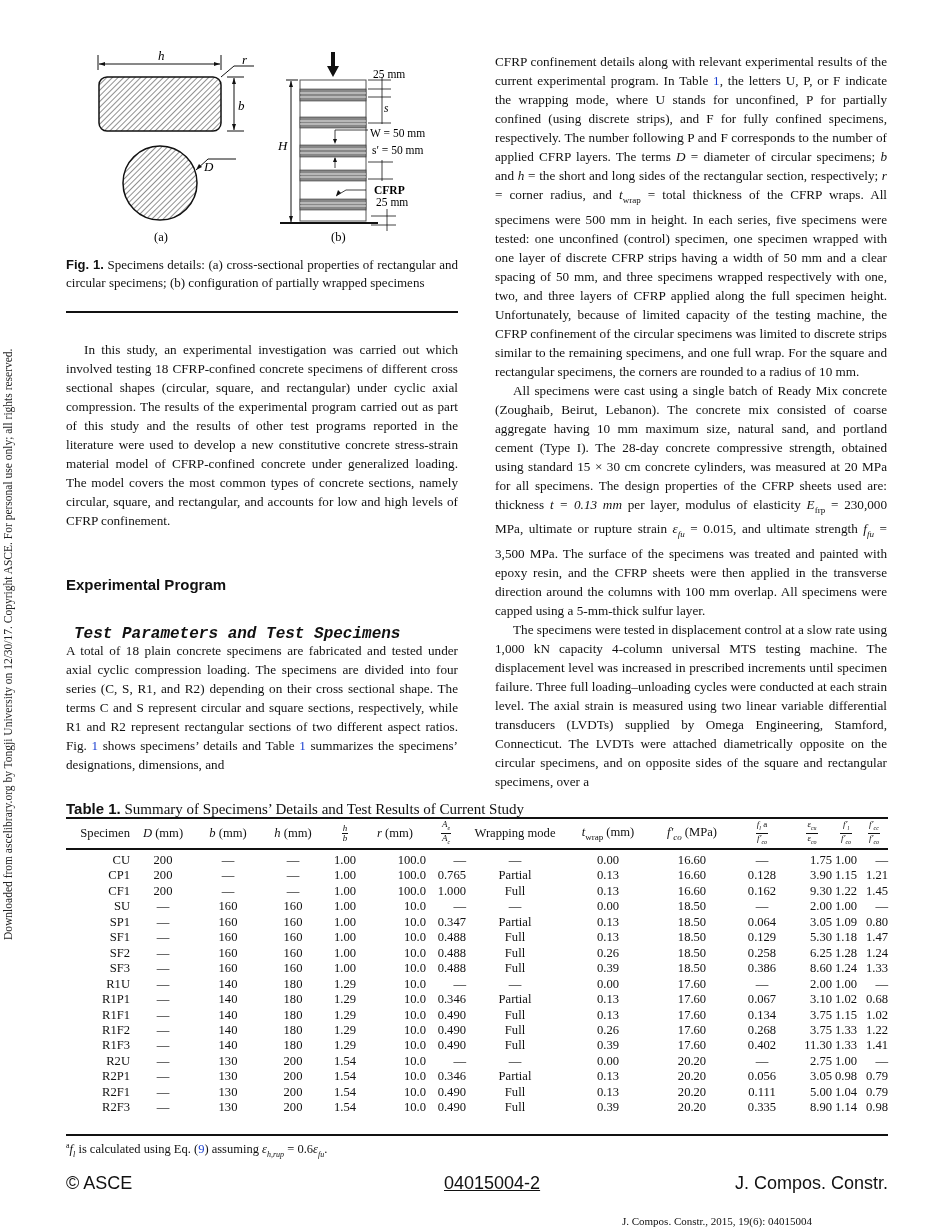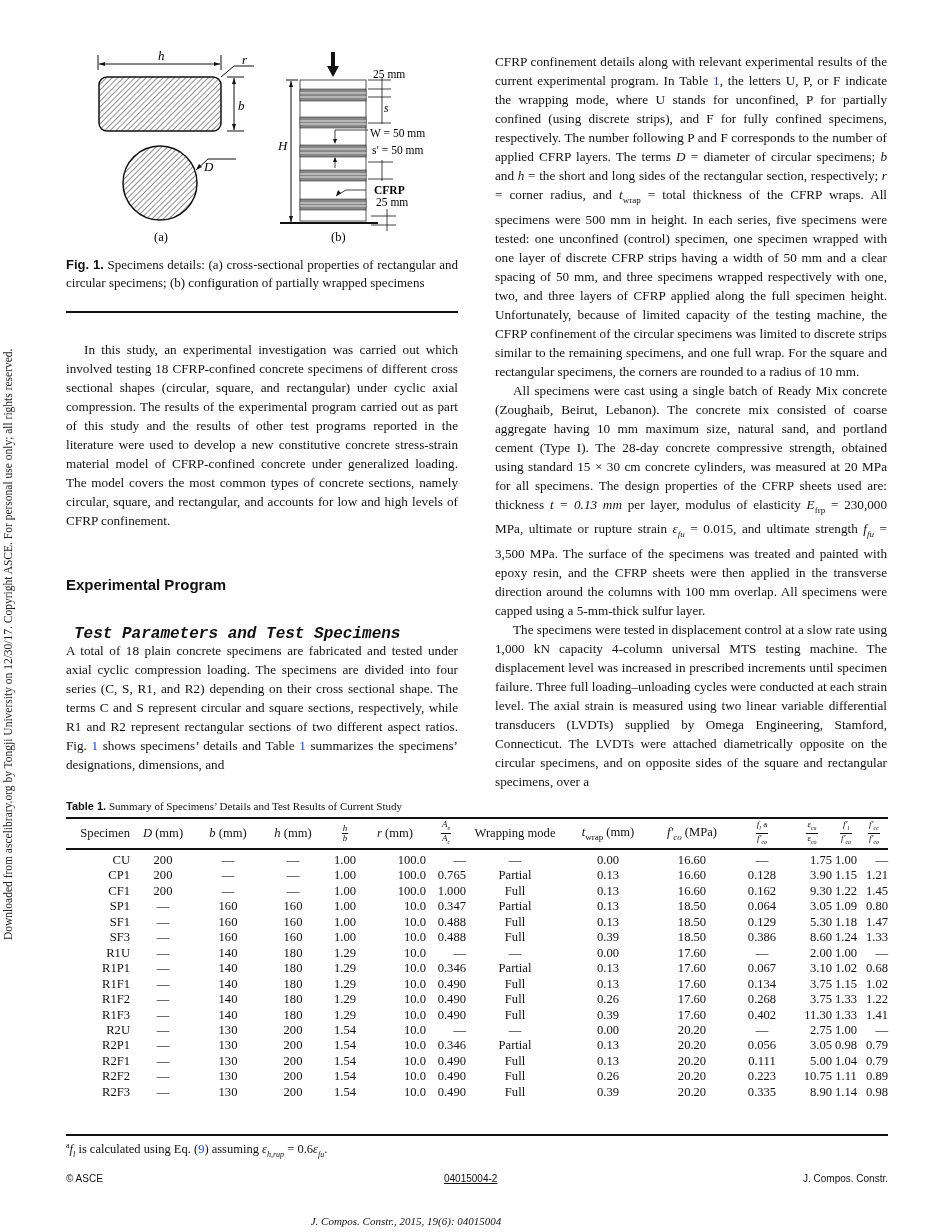--- a/index.html
+++ b/index.html
@@ -11,35 +11,35 @@
   .col { position:absolute; font-size:13.2px; line-height:19px; text-align:justify; }
   .col p { margin:0; }
   .indent { text-indent:18px; }
   .link { color:#1a3fd0; }
   .fig { position:absolute; left:66px; top:44px; width:392px; height:205px; }
   .fig-caption { position:absolute; left:66px; top:256px; width:392px; font-size:13px; line-height:17.5px; text-align:justify; }
   .fig-caption b { font-family:"Liberation Sans", sans-serif; font-weight:bold; }
   .rule { position:absolute; background:#111; }
   h2.sec { position:absolute; margin:0; font-family:"Liberation Sans", sans-serif; font-weight:bold; font-size:15px; }
   h3.subsec { position:absolute; margin:8px; font-family:Liberation Mono, monospace; font-weight:bold; font-style:italic; font-size:16px; }
-  .table-title { position:absolute; left:66px; top:800px; font-size:11px; white-space:nowrap; }
+  .table-title { position:absolute; left:66px; top:800px; font-size:15px; white-space:nowrap; }
   .table-title b { font-family:"Liberation Sans", sans-serif; }
   table.data { position:absolute; left:66px; top:818px; width:822px; border-collapse:collapse; font-size:12.6px; }
   table.data thead th { font-weight:normal; height:30px; padding:0; vertical-align:middle; }
   table.data tbody td { padding:0; height:15.45px; line-height:15.45px; }
   table.data tbody tr:first-child td { padding-top:3px; }
   .c { text-align:center; }
   .r { text-align:right; }
   .l { text-align:right; }
   .frac { display:inline-block; vertical-align:middle; text-align:center; font-size:9px; line-height:9px; font-style:italic; }
   .frac .num { display:block; border-bottom:0.8px solid #111; padding:0 1px; }
   .frac .den { display:block; padding:0 1px; }
   .footnote { position:absolute; left:66px; top:1141px; font-size:12.5px; }
-  .footer { position:absolute; top:1173px; font-family:"Liberation Sans", sans-serif; font-size:10px; }
-  .citation { position:absolute; top:1215px; left:0; width:812px; text-align:center; font-size:11px;font-style:italic; }
+  .footer { position:absolute; top:1173px; font-family:"Liberation Sans", sans-serif; font-size:18px; }
+  .citation { position:absolute; top:1215px; left:0; width:812px; text-align:right; font-size:11px; }
   i { font-style:italic; }
 </style>
 </head>
 <body>
 
 <div class="side-note serif">Downloaded from ascelibrary.org by Tongji University on 12/30/17. Copyright ASCE. For personal use only; all rights reserved.</div>
 
 <div class="fig">
   <svg width="392" height="205" viewBox="0 0 392 205">
     <defs>
@@ -234,20 +234,36 @@
         <td class="r">1.000</td>
         <td class="c">Full</td>
         <td class="c">0.13</td>
         <td class="c">16.60</td>
         <td class="c">0.162</td>
         <td class="r">9.30</td>
         <td class="c">1.22</td>
         <td class="r">1.45</td>
       </tr>
       <tr>
+        <td class="l">SU</td>
+        <td class="c">—</td>
+        <td class="c">160</td>
+        <td class="c">160</td>
+        <td class="c">1.00</td>
+        <td class="r">10.0</td>
+        <td class="r">—</td>
+        <td class="c">—</td>
+        <td class="c">0.00</td>
+        <td class="c">18.50</td>
+        <td class="c">—</td>
+        <td class="r">2.00</td>
+        <td class="c">1.00</td>
+        <td class="r">—</td>
+      </tr>
+      <tr>
         <td class="l">SP1</td>
         <td class="c">—</td>
         <td class="c">160</td>
         <td class="c">160</td>
         <td class="c">1.00</td>
         <td class="r">10.0</td>
         <td class="r">0.347</td>
         <td class="c">Partial</td>
         <td class="c">0.13</td>
         <td class="c">18.50</td>
@@ -264,20 +280,36 @@
         <td class="c">1.00</td>
         <td class="r">10.0</td>
         <td class="r">0.488</td>
         <td class="c">Full</td>
         <td class="c">0.13</td>
         <td class="c">18.50</td>
         <td class="c">0.129</td>
         <td class="r">5.30</td>
         <td class="c">1.18</td>
         <td class="r">1.47</td>
+      </tr>
+      <tr>
+        <td class="l">SF2</td>
+        <td class="c">—</td>
+        <td class="c">160</td>
+        <td class="c">160</td>
+        <td class="c">1.00</td>
+        <td class="r">10.0</td>
+        <td class="r">0.488</td>
+        <td class="c">Full</td>
+        <td class="c">0.26</td>
+        <td class="c">18.50</td>
+        <td class="c">0.258</td>
+        <td class="r">6.25</td>
+        <td class="c">1.28</td>
+        <td class="r">1.24</td>
       </tr>
       <tr>
         <td class="l">SF3</td>
         <td class="c">—</td>
         <td class="c">160</td>
         <td class="c">160</td>
         <td class="c">1.00</td>
         <td class="r">10.0</td>
         <td class="r">0.488</td>
         <td class="c">Full</td>
@@ -410,36 +442,20 @@
         <td class="r">0.490</td>
         <td class="c">Full</td>
         <td class="c">0.13</td>
         <td class="c">20.20</td>
         <td class="c">0.111</td>
         <td class="r">5.00</td>
         <td class="c">1.04</td>
         <td class="r">0.79</td>
       </tr>
       <tr>
-        <td class="l">R2F2</td>
-        <td class="c">—</td>
-        <td class="c">130</td>
-        <td class="c">200</td>
-        <td class="c">1.54</td>
-        <td class="r">10.0</td>
-        <td class="r">0.490</td>
-        <td class="c">Full</td>
-        <td class="c">0.26</td>
-        <td class="c">20.20</td>
-        <td class="c">0.223</td>
-        <td class="r">10.75</td>
-        <td class="c">1.11</td>
-        <td class="r">0.89</td>
-      </tr>
-      <tr>
         <td class="l">R2F3</td>
         <td class="c">—</td>
         <td class="c">130</td>
         <td class="c">200</td>
         <td class="c">1.54</td>
         <td class="r">10.0</td>
         <td class="r">0.490</td>
         <td class="c">Full</td>
         <td class="c">0.39</td>
         <td class="c">20.20</td>

